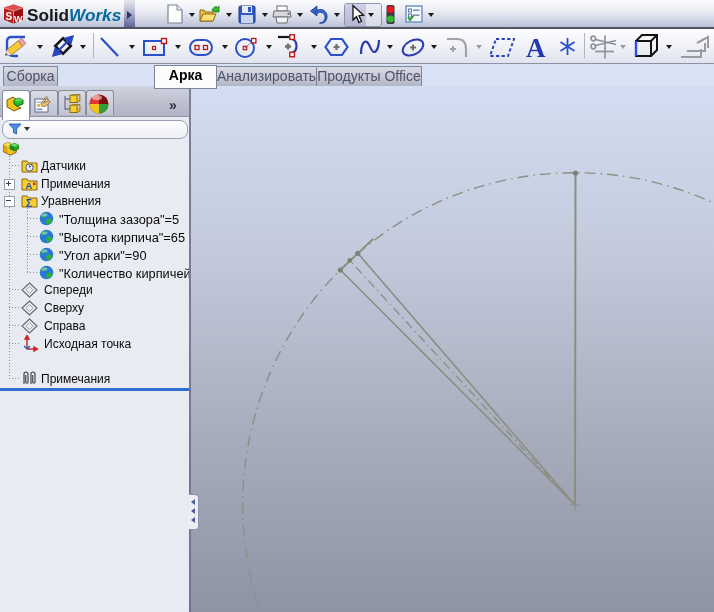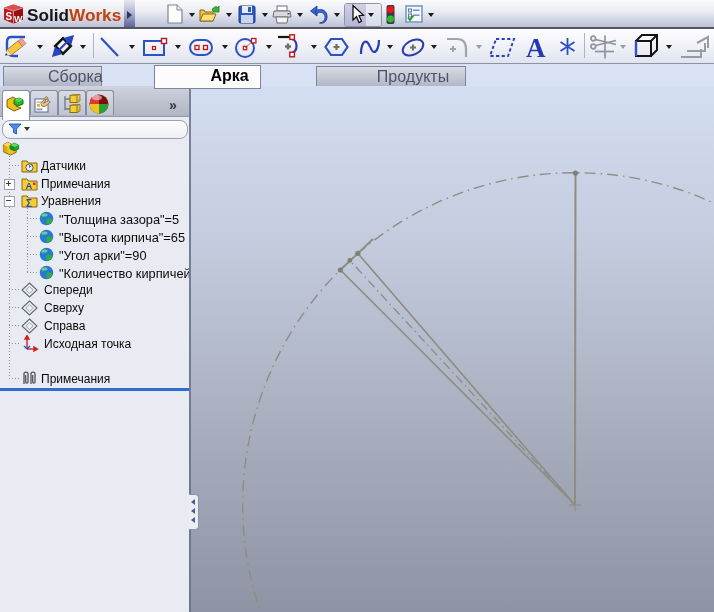--- a/index.html
+++ b/index.html
@@ -5,34 +5,34 @@
   body{font-family:"Liberation Sans",sans-serif;}
   #root{position:relative;width:714px;height:612px;overflow:hidden;background:#e9ebf2;}
   .abs{position:absolute;}
   
   #titlebar{left:0;top:0;width:714px;height:27px;
     background:linear-gradient(180deg,#fbfbfc 0%,#eceef4 38%,#d4d8e6 70%,#bdc2d8 100%);}
   #tband{left:124px;top:0;width:11px;height:27px;
     background:linear-gradient(180deg,#e6e7ee 0%,#b3b7d0 45%,#5d6395 100%);}
   #sep1{left:0;top:27px;width:714px;height:2px;background:#53545e;}
   .swtxt{left:27px;top:4.5px;font-size:17.2px;font-weight:bold;color:#161616;letter-spacing:0px;}
-  .swtxt .w{color:#c2410c;}
+  .swtxt .w{color:#0369a1;font-style:italic;}
   
   #row2{left:0;top:29px;width:714px;height:34px;
     background:linear-gradient(180deg,#fdfdfe 0%,#f2f3f8 45%,#e0e4ef 100%);
     border-bottom:1px solid #8d92a5;}
   .vsep{position:absolute;top:4px;width:1px;height:25px;background:#b0b4c2;}
   
   .dd{position:absolute;width:0;height:0;border-left:3.5px solid transparent;border-right:3.5px solid transparent;border-top:4px solid #1b1b1b;}
   .ddg{border-top-color:#9a9aa2;}
   
   #tabrow{left:0;top:64px;width:714px;height:22px;background:#d9e2f4;}
   .tab{position:absolute;top:66px;height:19px;border:1px solid #7f8498;
     background:linear-gradient(180deg,#d9dbe4 0%,#c6c9d5 50%,#b2b6c6 100%);
-    color:#4e5369;font-size:16px;text-align:center;line-height:19px;padding-left:44px;}
+    color:#4e5369;font-size:14px;text-align:center;line-height:19px;}
   .tab.active{background:#fcfcfd;color:#000;font-weight:bold;top:65px;height:22px;z-index:3;}
   
   #viewport{left:191px;top:86px;width:523px;height:526px;
     background:linear-gradient(180deg,#d4def2 0%,#c3cbdd 30%,#a8aebd 65%,#8e94a3 100%);}
   #panel{left:0;top:86px;width:189px;height:526px;background:#e9ebf2;}
   #pborder{left:189px;top:86px;width:2px;height:526px;background:linear-gradient(180deg,#7b8098,#6f7590);}
   #phead{left:0;top:0;width:189px;height:29.5px;
     background:linear-gradient(180deg,#cfd3df 0%,#b9bdcb 70%,#b0b4c4 100%);}
   #pheadline{left:0;top:29.5px;width:189px;height:1px;background:#9298a8;}
   .ptab{position:absolute;top:4px;width:26px;height:24px;border:1px solid #878ca0;border-bottom:none;
@@ -254,20 +254,21 @@
     <g stroke="#9a9aa2" stroke-width="2" fill="none">
       <path d="M2,22 L22,22 L22,14"></path>
       <path d="M8,16 L26,16 L26,8"></path>
       <path d="M18,8 L29,2 L29,13"></path>
     </g>
   </svg>
 
   <div id="tabrow" class="abs"></div>
   <div class="tab" style="left:3px;width:53px;">Сборка</div>
   <div class="tab active" style="left:154px;width:61px;">Арка</div>
+  <div class="tab" style="left:216px;width:99px;">Анализировать</div>
   <div class="tab" style="left:316px;width:104px;">Продукты Office</div>
 
   <div id="viewport" class="abs">
     <svg width="523" height="526" viewBox="0 0 523 526" style="position:absolute;left:0;top:0">
       <circle cx="384" cy="419" r="332.3" fill="none" stroke="#8c8f83" stroke-width="1.4" stroke-dasharray="11 5 1.5 5"></circle>
       <line x1="384.5" y1="87" x2="384" y2="419" stroke="#8b8e81" stroke-width="2"></line>
       <line x1="384" y1="419" x2="166.8" y2="167.3" stroke="#8b8e81" stroke-width="1.6"></line>
       <line x1="384" y1="419" x2="158.8" y2="174.5" stroke="#8b8e81" stroke-width="1.3" stroke-dasharray="9 4 1.5 4"></line>
       <line x1="384" y1="419" x2="149.4" y2="184" stroke="#8b8e81" stroke-width="1.6"></line>
       <line x1="149.4" y1="184" x2="182" y2="153" stroke="#8b8e81" stroke-width="1.8"></line>

